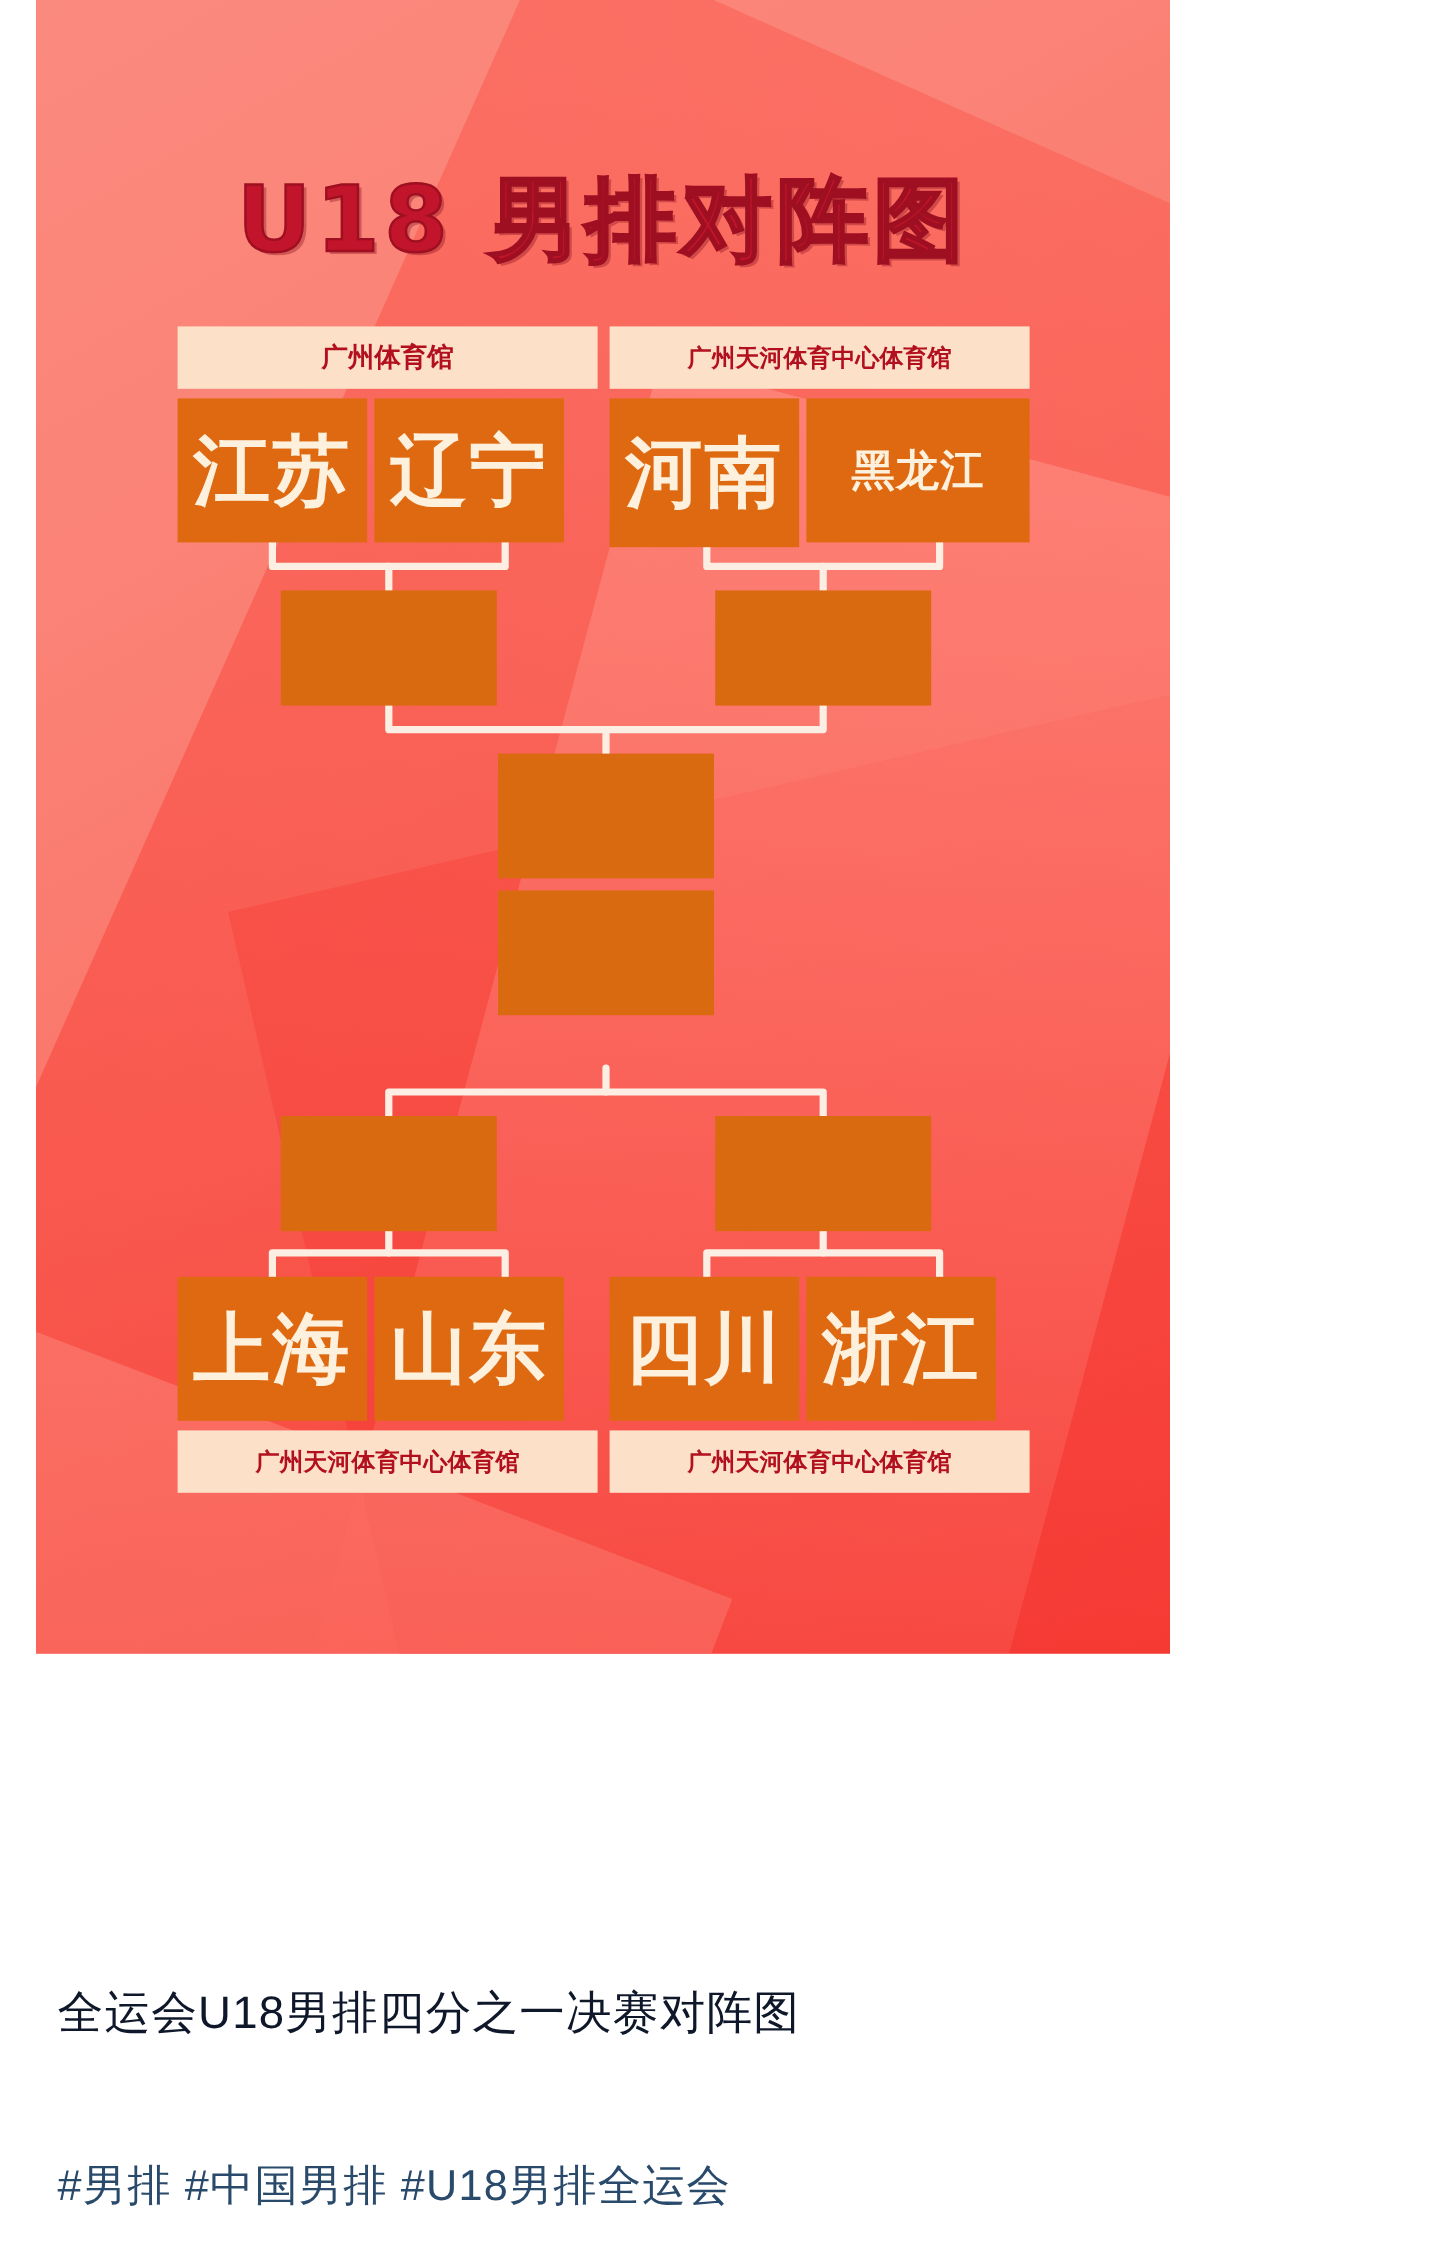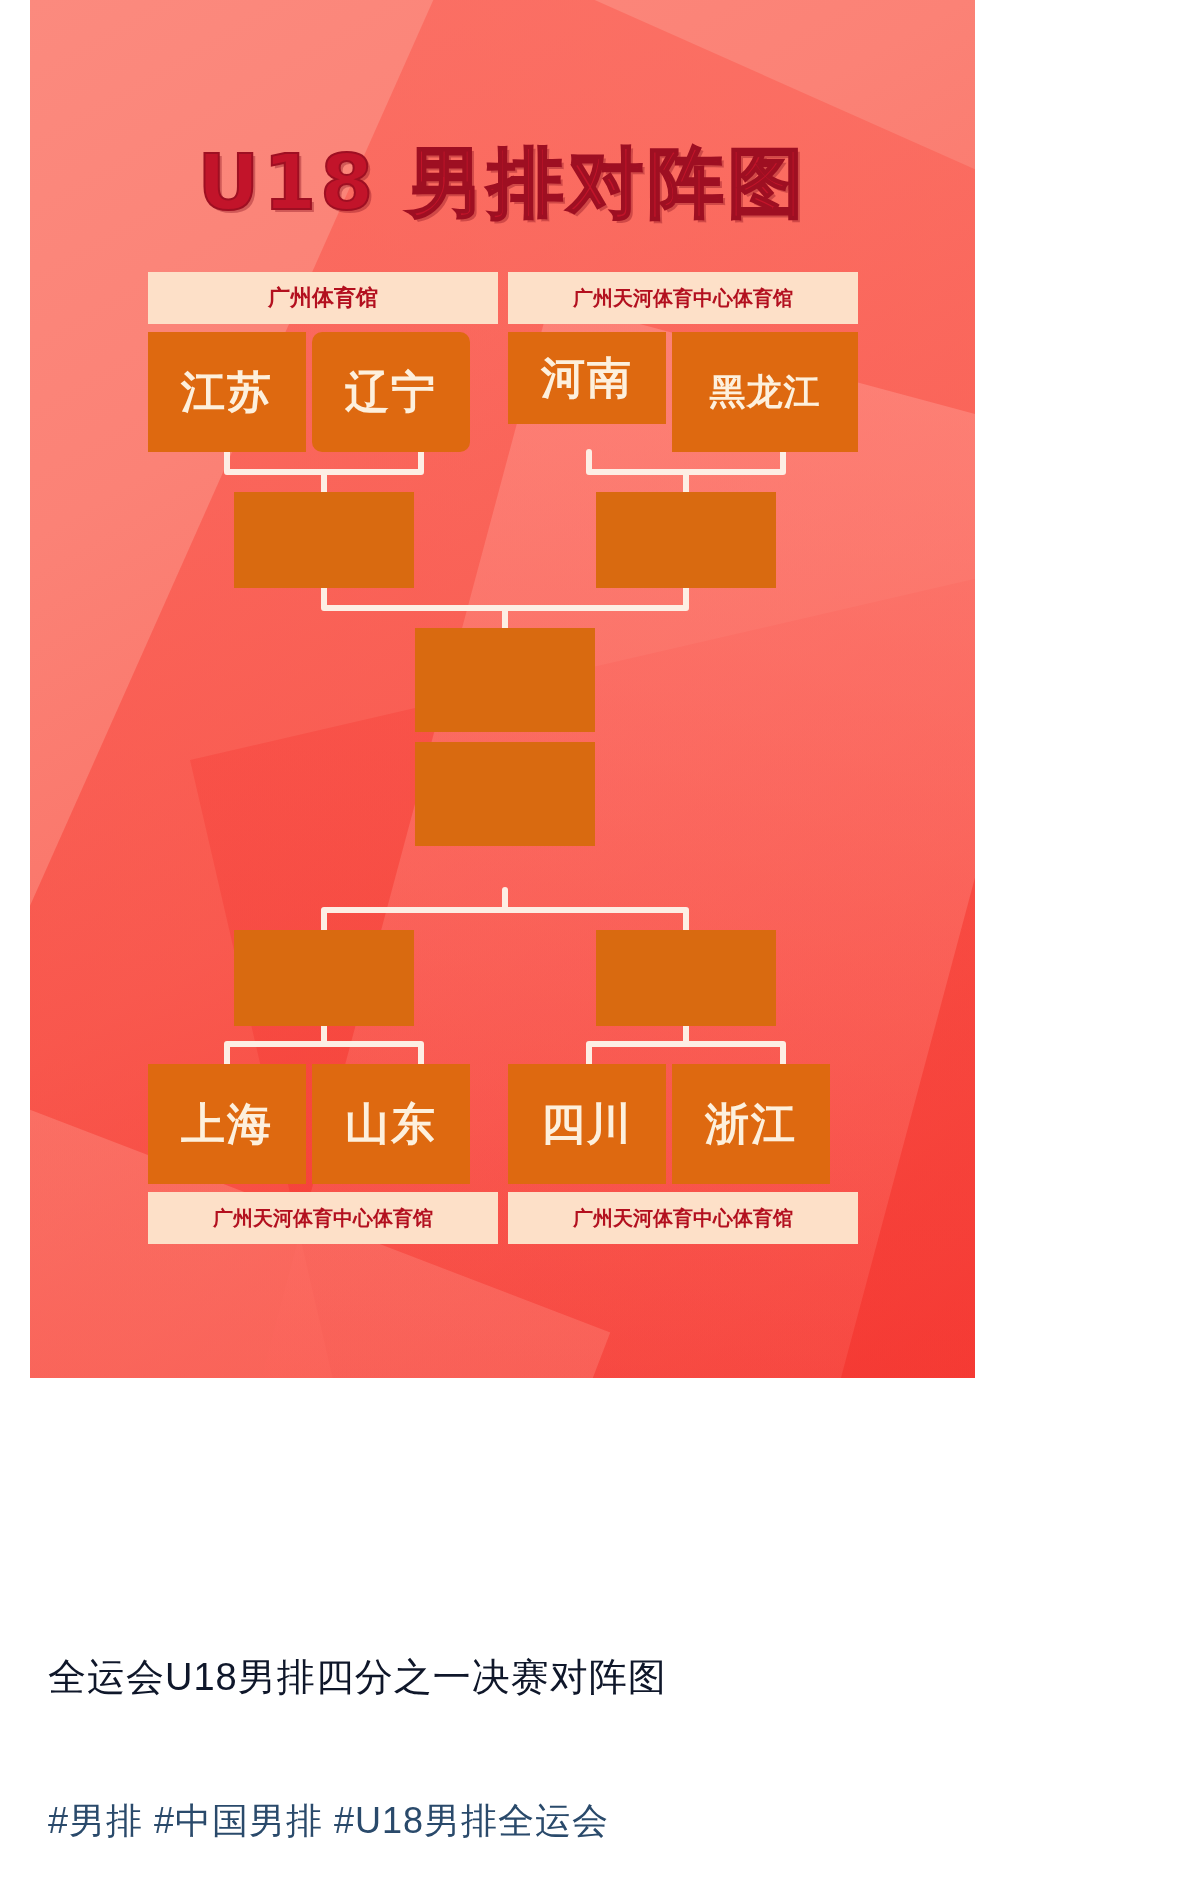--- a/index.html
+++ b/index.html
@@ -81,21 +81,21 @@
   .team {
     position: absolute;
     background: #de6910;
     color: #fdf0dd;
     font-weight: bold;
     display: flex;
     align-items: center;
     justify-content: center;
     white-space: nowrap;
   }
-  .team.big  { font-size: 44px; letter-spacing: 2px; }
+  .team.big  { font-size: 64px; letter-spacing: 2px; }
   .team.small{ font-size: 36px; letter-spacing: 1px; }
   .slot {
     position: absolute;
     background: #d96a10;
   }
   svg#lines { position: absolute; left:0; top:0; width: 945px; height: 1378px; }
 
   
   #caption {
     position: absolute;
@@ -151,22 +151,22 @@
 
         <path d="M 559 1064 L 559 1044 L 656 1044 L 656 1024"></path>
         <path d="M 753 1064 L 753 1044 L 656 1044"></path>
       </g>
     </svg>
 
     <div class="venue" style="left:118px; top:272px; width:350px; height:52px;">广州体育馆</div>
     <div class="venue" style="left:478px; top:272px; width:350px; height:52px; font-size:20px;">广州天河体育中心体育馆</div>
 
     <div class="team big" style="left:118px; top:332px; width:158px; height:120px;">江苏</div>
-    <div class="team big" style="left:282px; top:332px; width:158px; height:120px;border-radius:10px;">辽宁</div>
-    <div class="team big" style="left:478px; top:332px; width:158px; height:92px;">河南</div>
+    <div class="team big" style="left:282px; top:332px; width:158px; height:120px;">辽宁</div>
+    <div class="team big" style="left:478px; top:332px; width:158px; height:124px;">河南</div>
     <div class="team small" style="left:642px; top:332px; width:186px; height:120px;">黑龙江</div>
 
     <div class="slot" style="left:204px; top:492px; width:180px; height:96px;"></div>
     <div class="slot" style="left:566px; top:492px; width:180px; height:96px;"></div>
 
     <div class="slot" style="left:385px; top:628px; width:180px; height:104px;"></div>
     <div class="slot" style="left:385px; top:742px; width:180px; height:104px;"></div>
 
     <div class="slot" style="left:204px; top:930px; width:180px; height:96px;"></div>
     <div class="slot" style="left:566px; top:930px; width:180px; height:96px;"></div>

